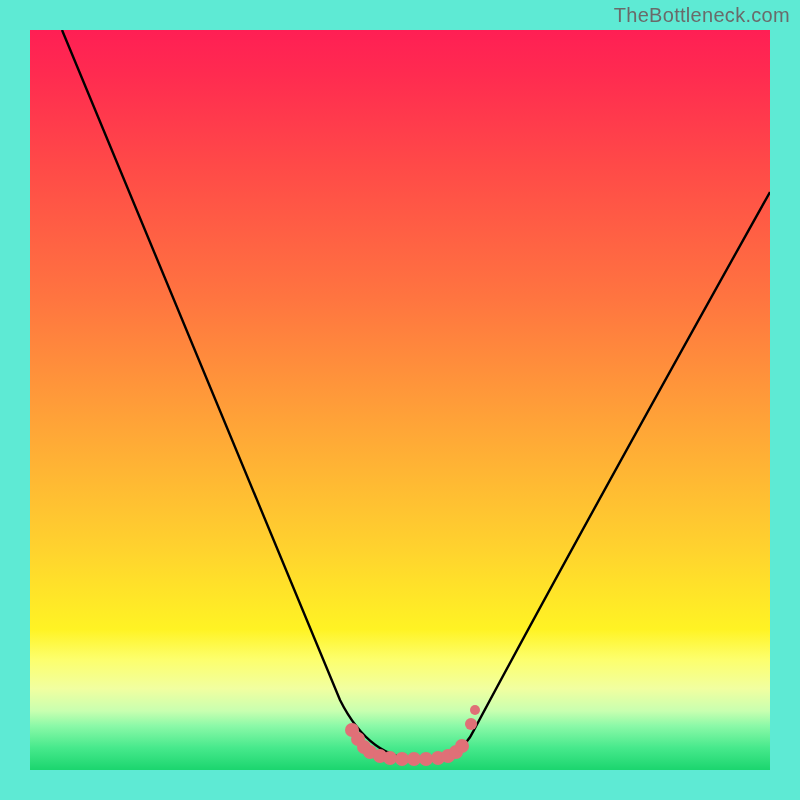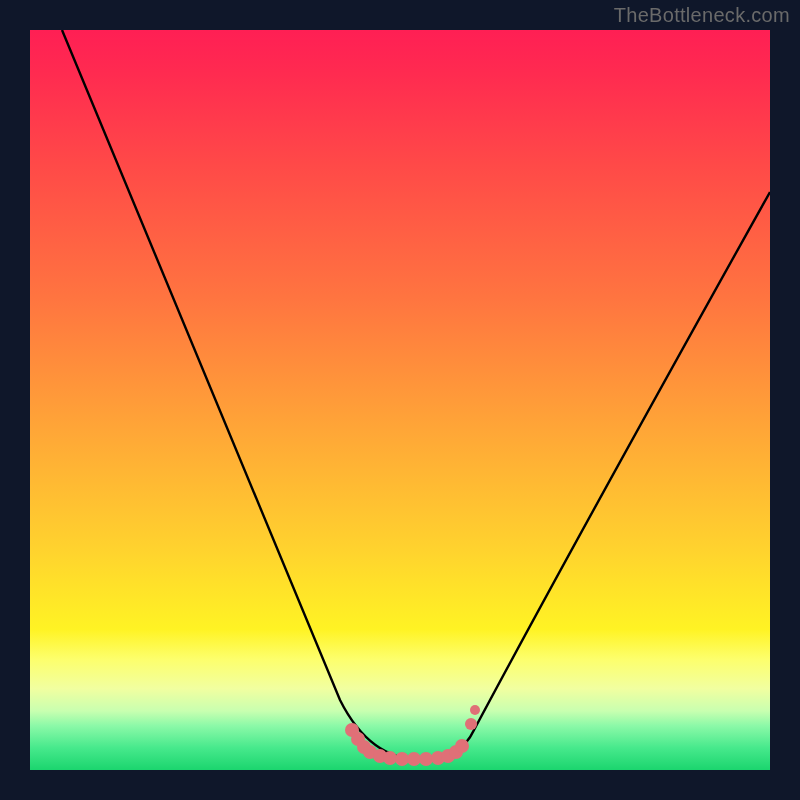--- a/index.html
+++ b/index.html
@@ -9,21 +9,21 @@
     height: 800px;
     background: #000;
     overflow: hidden;
   }
   .frame {
     position: absolute;
     left: 0;
     top: 0;
     width: 800px;
     height: 800px;
-    background: #0f172a;
+    background: #5eead4;
   }
   .plot {
     position: absolute;
     left: 30px;
     top: 30px;
     width: 740px;
     height: 740px;
     overflow: hidden;
   }
   .gradient {

